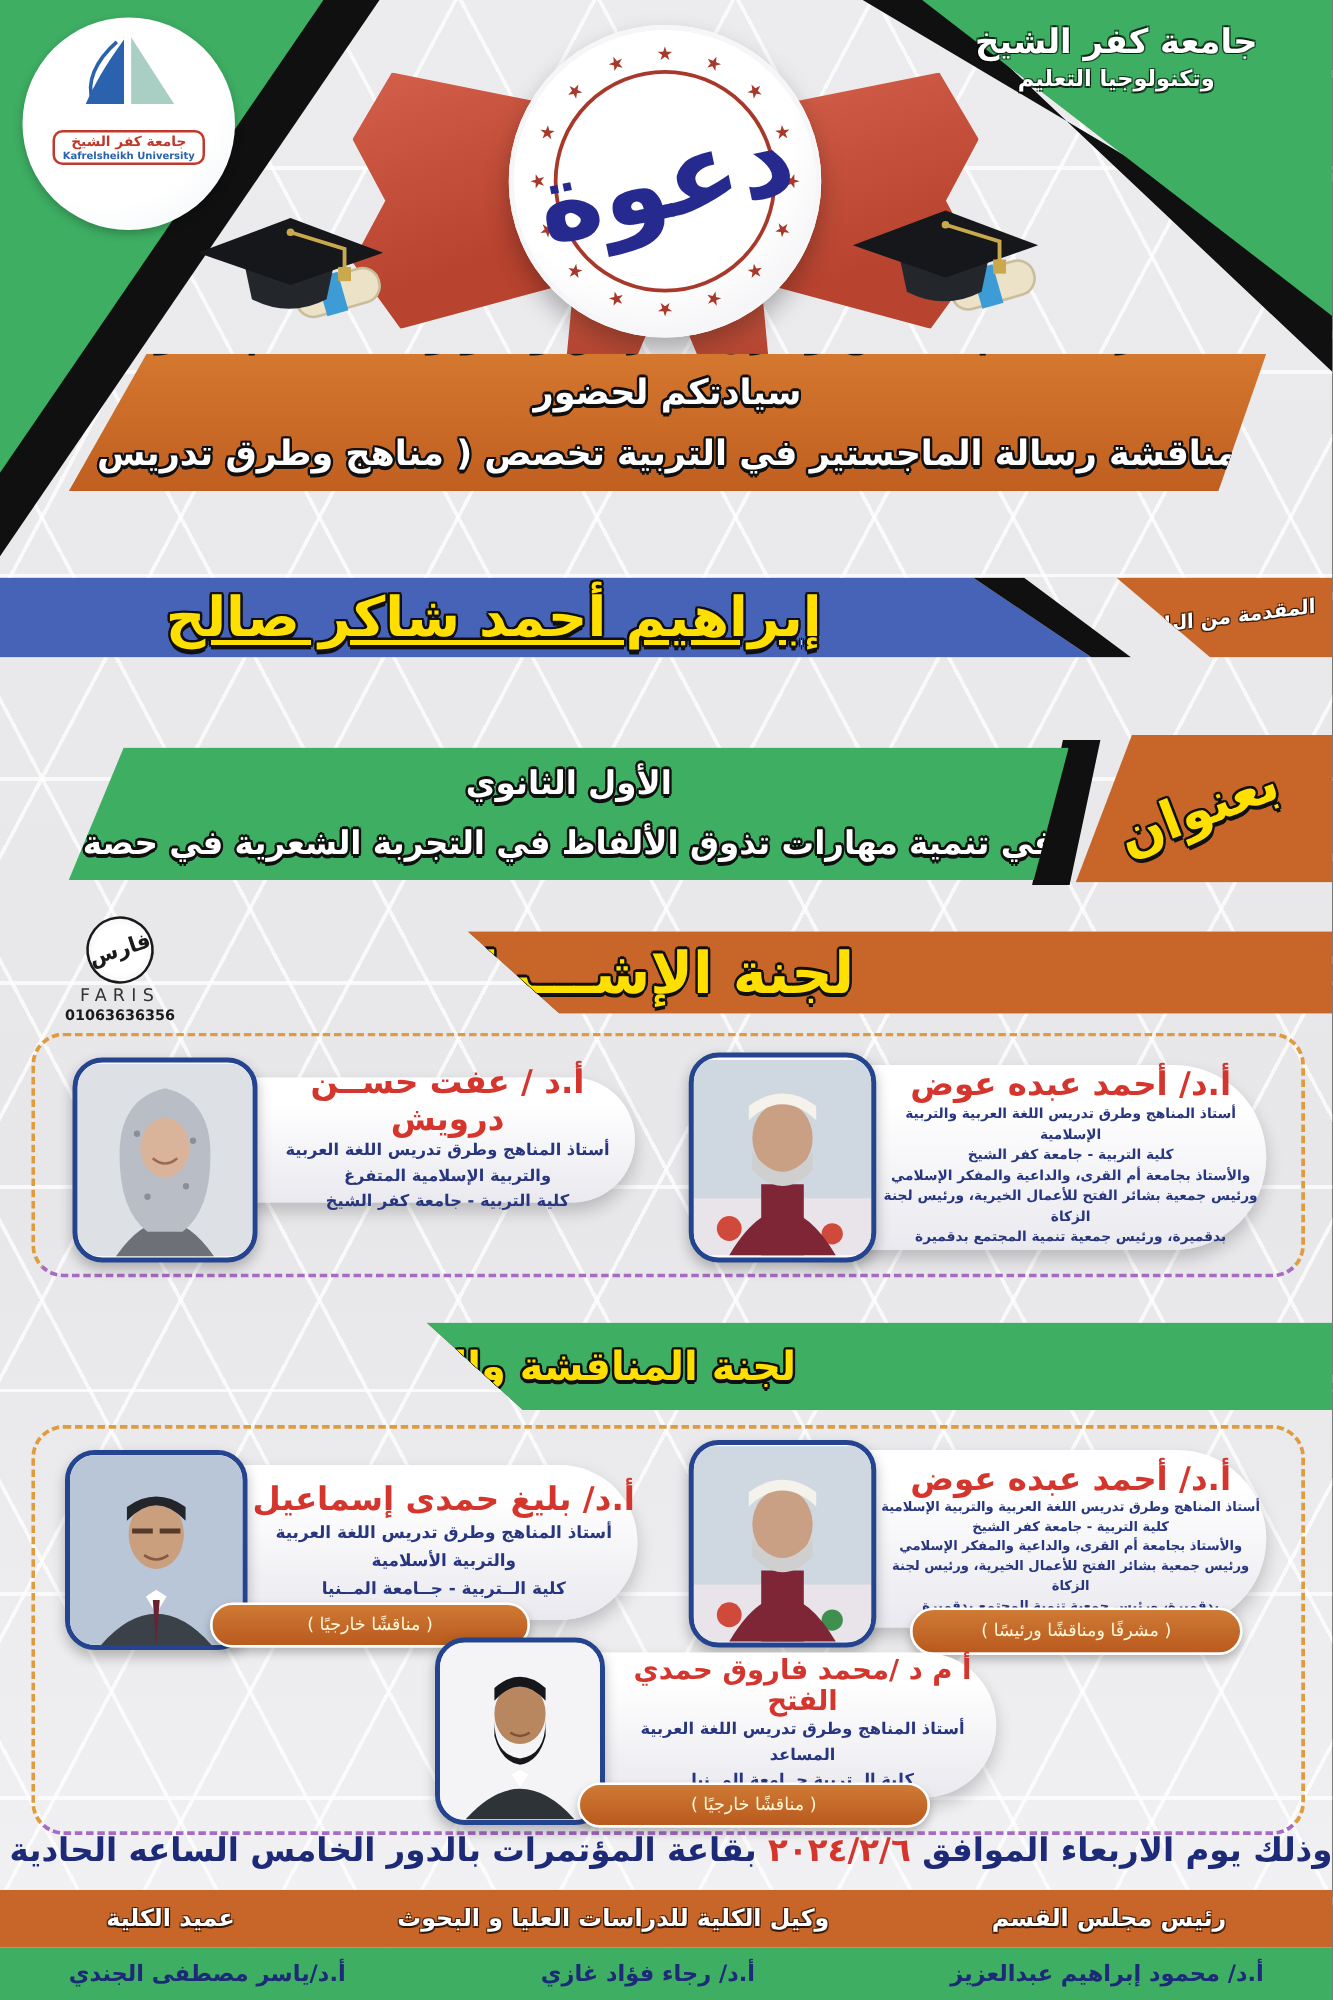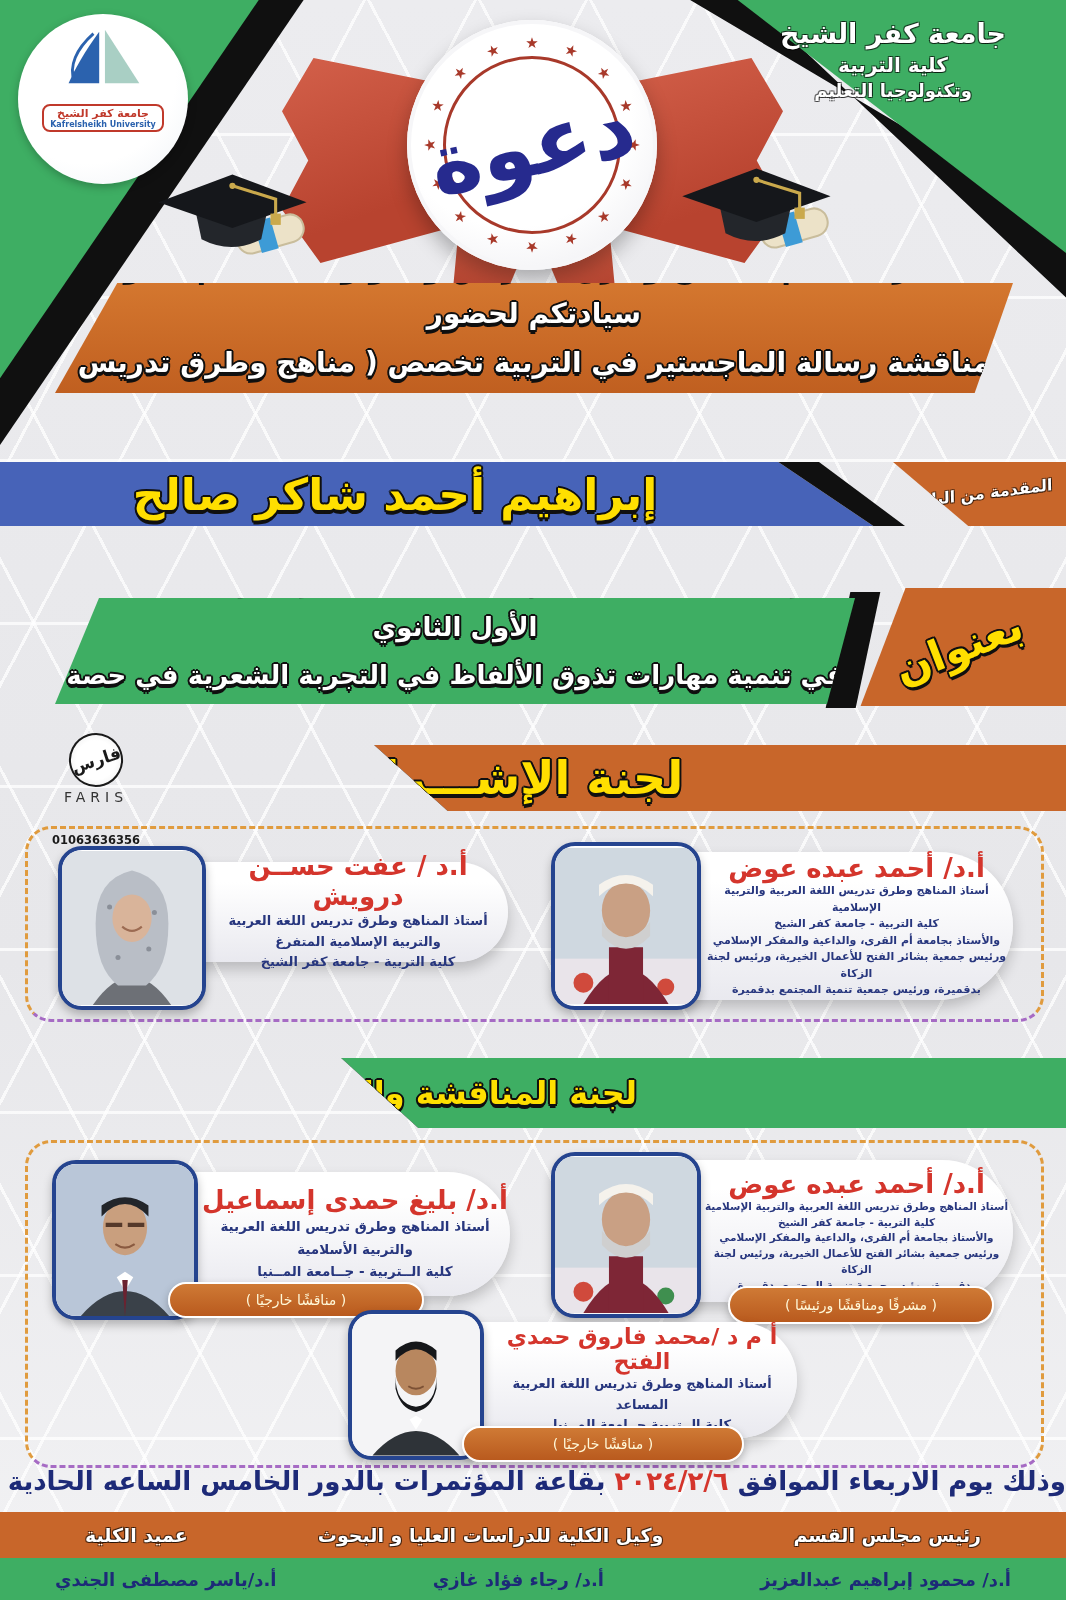--- a/index.html
+++ b/index.html
@@ -62,21 +62,21 @@
           clip-path:polygon(6.5% 0,100% 0,96% 100%,0 100%);
           display:flex;flex-direction:column;justify-content:center;text-align:center;direction:rtl;}
   .invite .ln{color:#fff;font-weight:bold;font-size:28px;line-height:1.75;}
 
   
   .res-blue{left:0;top:462px;width:905px;height:64px;background:#4763b8;
             clip-path:polygon(0 0,86% 0,96.5% 100%,0 100%);}
   .res-stripe{left:0;top:462px;width:905px;height:64px;background:#101010;
             clip-path:polygon(86% 0,90.5% 0,100% 100%,96.5% 100%);}
   .res-name{left:0;top:462px;width:790px;height:64px;display:flex;align-items:center;justify-content:center;
-            color:#ffdf00;font-size:44px;font-weight:bold;direction:rtl;}
+            color:#ffdf00;font-size:44px;font-weight:bold;direction:rtl;text-decoration:underline;}
   .res-label{left:878px;top:462px;width:188px;height:64px;background:#c8662a;
              clip-path:polygon(8% 0,100% 0,100% 100%,48% 100%);
              display:flex;align-items:center;justify-content:center;}
   .res-label span{color:#fff;font-size:16px;font-weight:bold;direction:rtl;transform:rotate(-7deg) skewX(-6deg);}
 
   
   .title-green{left:55px;top:598px;width:800px;height:106px;background:#3eae63;
                clip-path:polygon(5.5% 0,100% 0,96.5% 100%,0 100%);
                display:flex;flex-direction:column;justify-content:center;text-align:center;direction:rtl;}
   .title-green .ln{color:#fff;font-weight:bold;font-size:26px;line-height:1.85;}
@@ -99,21 +99,21 @@
   .hdr-disc::before{content:"";position:absolute;inset:0;background:#101010;
             clip-path:polygon(1.5% 0,6% 0,16% 100%,11% 100%);}
   .hdr-disc .txt{font-size:32px;}
 
   
   .faris{left:42px;top:733px;width:108px;text-align:center;}
   .faris .cal{width:50px;height:50px;margin:0 auto;border-radius:50%;border:2px solid #1a1a1a;
               display:flex;align-items:center;justify-content:center;font-size:17px;font-weight:bold;color:#1a1a1a;
               background:radial-gradient(circle,#fff 55%,#e9e9e9);direction:rtl;transform:rotate(-18deg);}
   .faris .nm{font-size:14px;letter-spacing:5px;color:#333;margin-top:2px;}
-  .faris .ph{font-size:11.5px;font-weight:bold;color:#1a1a1a;margin-top:28px;}
+  .faris .ph{font-size:11.5px;font-weight:bold;color:#1a1a1a;}
 
   
   .dash-box{border:3px dashed #e09b3e;border-bottom-color:#a66bc4;border-radius:26px;}
   .box-sup{left:25px;top:826px;width:1013px;height:190px;}
   .box-disc{left:25px;top:1140px;width:1013px;height:322px;}
 
   .pill{background:linear-gradient(180deg,#ffffff 20%,#e9e9ef);border-radius:80px;
         box-shadow:0 7px 14px rgba(0,0,0,.20);display:flex;flex-direction:column;align-items:center;justify-content:center;
         text-align:center;direction:rtl;}
   .m-name{color:#d4352c;font-weight:bold;}
@@ -174,21 +174,20 @@
     <div class="grn"></div>
   </div>
 
   <div class="abs corner-tr">
     <div class="blk"></div>
     <div class="grn"></div>
   </div>
 
   <div class="abs uni-info">
     <div class="l1 outl-soft">جامعة كفر الشيخ</div>
-    <div class="l2 outl-soft">كلية التربية</div>
     <div class="l4 outl-soft">وتكنولوجيا التعليم</div>
   </div>
 
   <div class="abs logo">
     <svg width="96" height="86" viewBox="0 0 100 90">
       <path d="M46 8 C30 30 20 48 14 62 L46 62 Z" fill="#2b62ae"></path>
       <path d="M52 6 L88 62 L52 62 Z" fill="#a9cfc4"></path>
       <path d="M40 10 C22 26 14 44 20 60" fill="none" stroke="#2b62ae" stroke-width="3"></path>
     </svg>
     <div class="logo-box">

